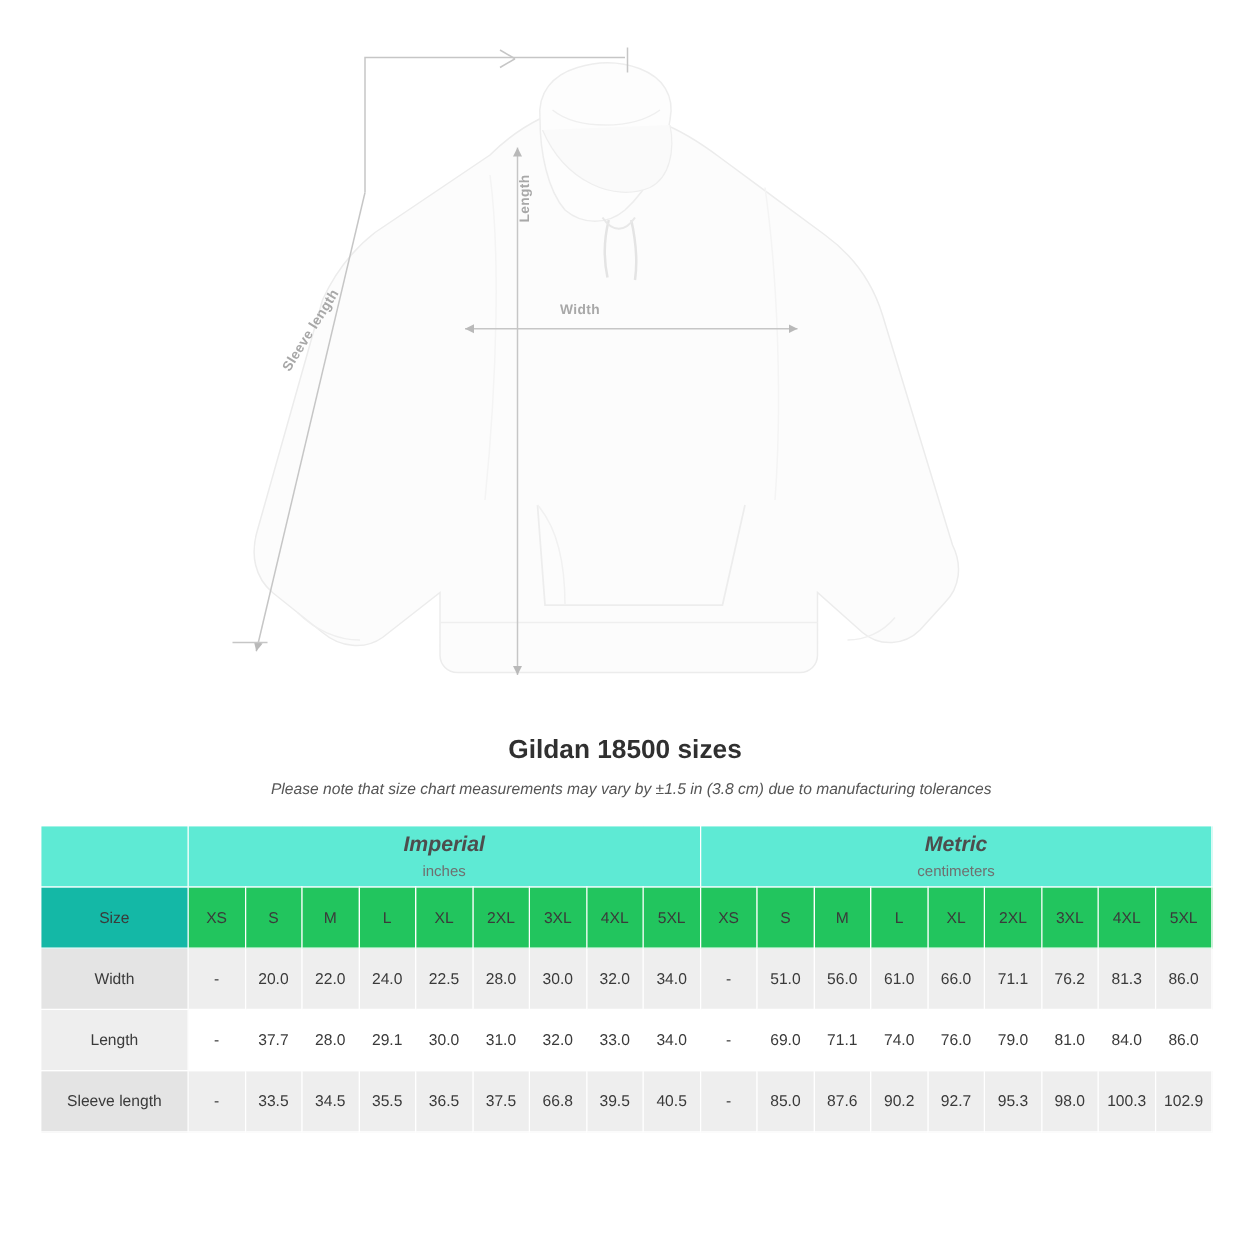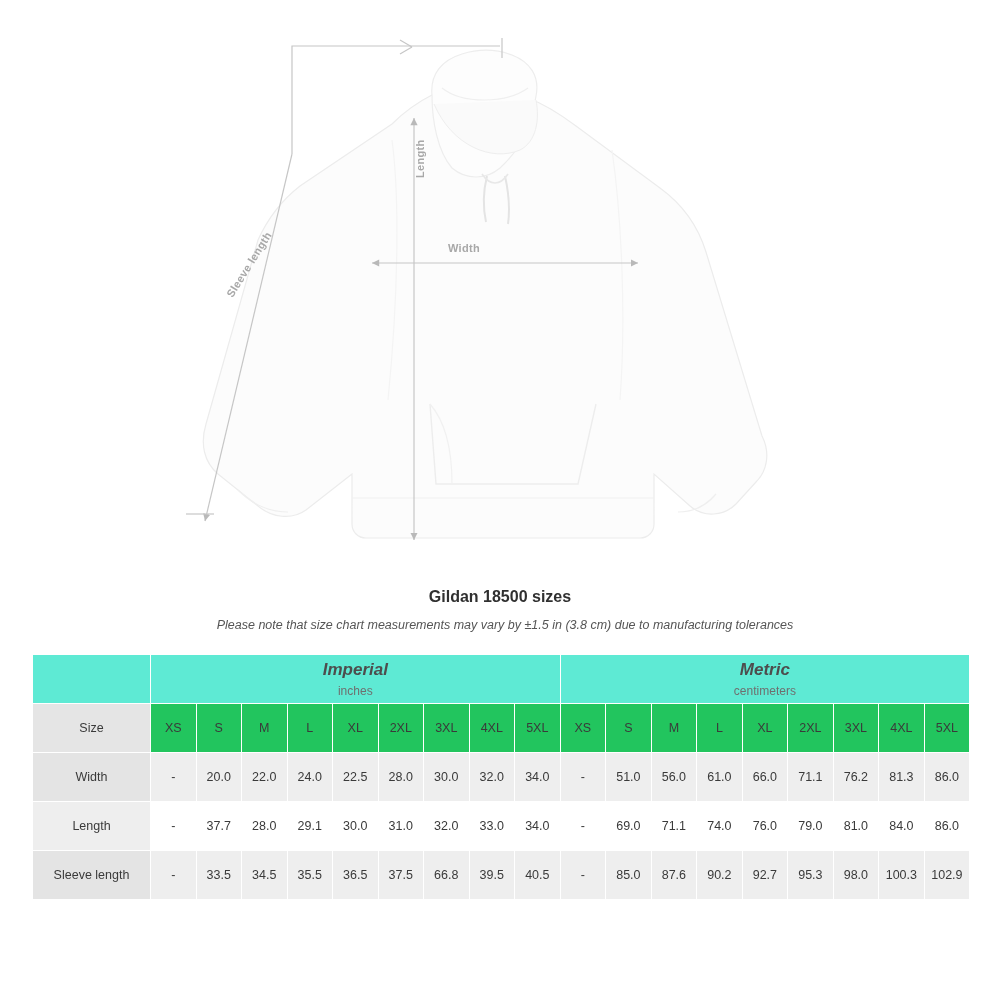--- a/index.html
+++ b/index.html
@@ -56,21 +56,21 @@
     transform: rotate(-58deg);
     transform-origin: left top;
   }
 
   
   .title-block {
     text-align: center;
     padding-top: 18px;
   }
   .chart-title {
-    font-size: 16px;
+    font-size: 21px;
     font-weight: bold;
     color: #303030;
     margin: 0;
   }
   .chart-note {
     font-size: 12.5px;
     font-style: italic;
     color: #555555;
     margin: 12px 0 0 0;
     padding-left: 10px;
@@ -114,21 +114,21 @@
     color: #6f6f6f;
   }
   .size-row td {
     background: #22c55e;
     font-weight: bold;
     color: #3a3a3a;
     font-size: 12.5px;
     height: 50px;
   }
   .size-row td.corner {
-    background: #e5e5e5;
+    background: #14b8a6;
   }
   .data-row td {
     background: #ffffff;
     height: 48px;
   }
   .data-row.alt td {
     background: #eeeeee;
   }
   .row-label {
     font-weight: bold;

